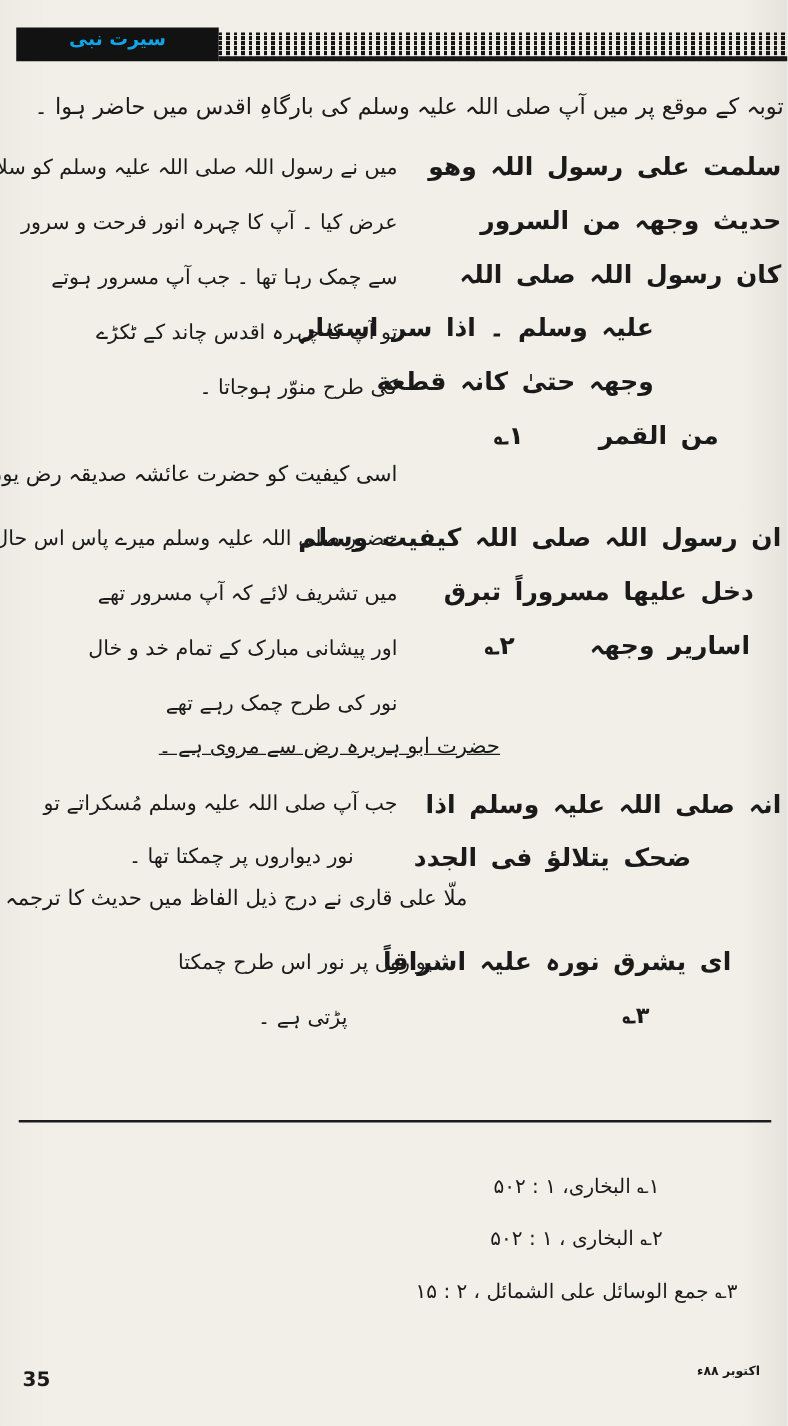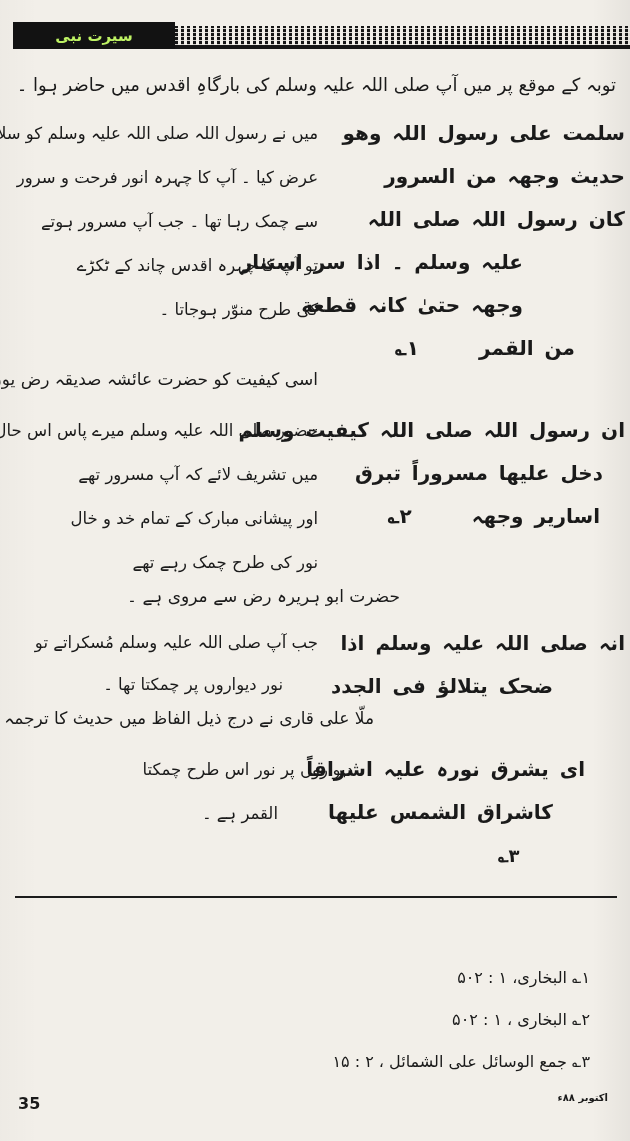--- a/index.html
+++ b/index.html
@@ -6,37 +6,37 @@
   body{width:630px;height:1141px;font-family:"DejaVu Sans",sans-serif;}
   .page{
     position:relative;width:630px;height:1141px;overflow:hidden;
     background:#f2efe9;
     background-image:linear-gradient(90deg, rgba(0,0,0,0.02) 0%, rgba(0,0,0,0) 6%, rgba(0,0,0,0) 94%, rgba(0,0,0,0.05) 100%);
     color:#1a1a1a;direction:rtl;
   }
   
   .hdr-box{
     position:absolute;left:13px;top:22px;width:162px;height:27px;
-    background:#121212;color:#bef264;
-    display:flex;align-items:center;justify-content:center;
+    background:#121212;color:#0ea5e9;
+    display:flex;align-items:flex-start;justify-content:center;
     font-size:15px;font-weight:700;letter-spacing:1px;
   }
   .hdr-band{
     position:absolute;left:175px;right:0;top:26px;height:19px;
     background-image:
       repeating-linear-gradient(0deg, rgba(242,239,233,0.85) 0 1px, rgba(242,239,233,0) 1px 4px),
       repeating-linear-gradient(90deg, #161616 0 3px, rgba(22,22,22,0) 3px 6px);
     border-bottom:4px solid #161616;
   }
   
   .line{position:absolute;white-space:nowrap;}
-  .intro{top:74px;left:40px;right:14px;text-align:right;font-size:18px;}
+  .intro{top:74px;left:40px;right:3px;text-align:right;font-size:18px;}
   .conn{font-size:17px;text-align:right;}
   .c1{top:369px;left:0;width:318px;}
-  .c2{top:586px;left:0;width:400px;}
+  .c2{top:586px;left:0;width:400px;text-decoration:underline;}
   .c3{top:708px;left:0;width:374px;}
   .sec{position:absolute;left:0;right:0;}
   .s1{top:112px;} .s2{top:409px;} .s3{top:622px;} .s4{top:748px;}
   .col-ar{
     position:absolute;top:0;right:5px;width:292px;text-align:right;
     font-size:20px;font-weight:700;line-height:43px;word-spacing:4px;white-space:nowrap;
   }
   .col-ur{
     position:absolute;top:0;left:8px;width:310px;text-align:right;
     font-size:16.5px;line-height:44px;white-space:nowrap;
@@ -47,21 +47,21 @@
   .ind-b{padding-right:72px;margin-left:26px;}
   .ind-c{padding-right:102px;}
   .ind-d{padding-right:25px;}
   .ind-e{padding-right:50px;}
   .ind-f{padding-right:22px;}
   .ur-ind-a{padding-right:35px;}
   .ur-ind-b{padding-right:75px;}
   .marker-line{text-align:left;padding-left:165px;font-size:18px;}
   
   .fnrule{position:absolute;left:15px;right:13px;top:896px;border:0;border-top:2px solid #1c1c1c;margin:0;}
-  .fns{position:absolute;top:957px;right:40px;text-align:right;font-size:16px;line-height:42px;white-space:nowrap;}
+  .fns{position:absolute;top:928px;right:40px;text-align:center;font-size:16px;line-height:42px;white-space:nowrap;}
   
   .footer-date{position:absolute;top:1092px;right:22px;font-size:10px;font-weight:700;}
   .footer-page{position:absolute;top:1094px;left:18px;font-size:16px;font-weight:700;}
 </style>
 </head>
 <body>
 
 <div class="page">
 
   <div class="hdr-box">
@@ -116,26 +116,25 @@
       <div>جب آپ صلی اللہ علیہ وسلم مُسکراتے تو</div>
       <div class="ur-ind-a">نور دیواروں پر چمکتا تھا ۔</div>
     </div>
   </section>
 
   <div class="line conn c3">ملّا علی قاری نے درج ذیل الفاظ میں حدیث کا ترجمہ کیا ہے ۔</div>
 
   <section class="sec s4">
     <div class="col-ar">
       <div class="ind-a">ای یشرق نورہ علیہ اشراقاً</div>
-      <div class="ind-b">کاشراق الشمس علیھا</div>
       <div class="marker-line">۳؎</div>
     </div>
     <div class="col-ur">
       <div>دیواروں پر نور اس طرح چمکتا</div>
-      <div class="ur-ind-b">القمر ہے ۔</div>
+      <div class="ur-ind-b">پڑتی ہے ۔</div>
     </div>
   </section>
 
   <hr class="fnrule">
 
   <div class="fns">
     <div>۱؎ البخاری، ۱ : ۵۰۲</div>
     <div>۲؎ البخاری ، ۱ : ۵۰۲</div>
     <div>۳؎ جمع الوسائل علی الشمائل ، ۲ : ۱۵</div>
   </div>

